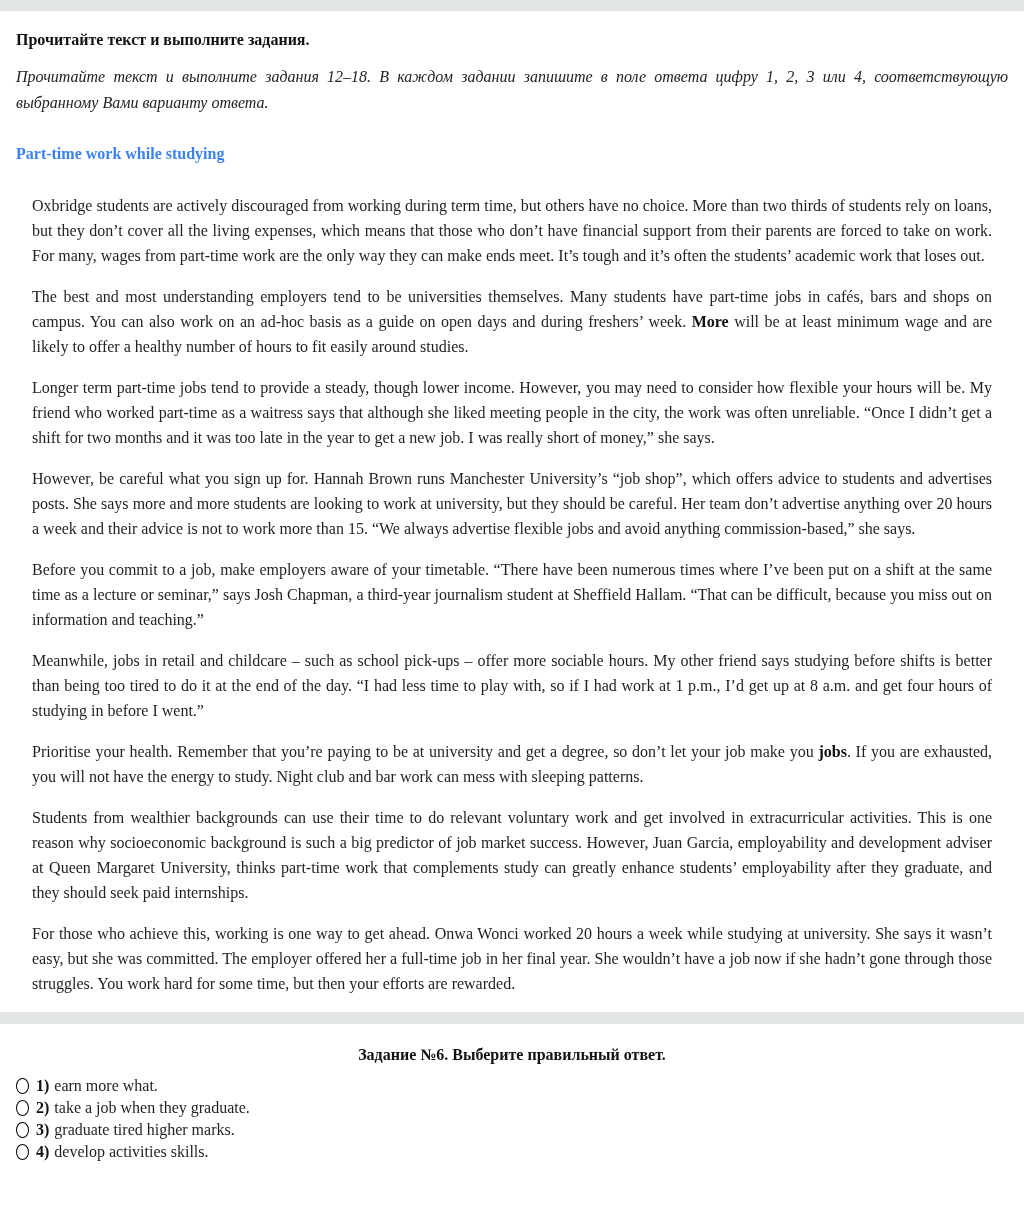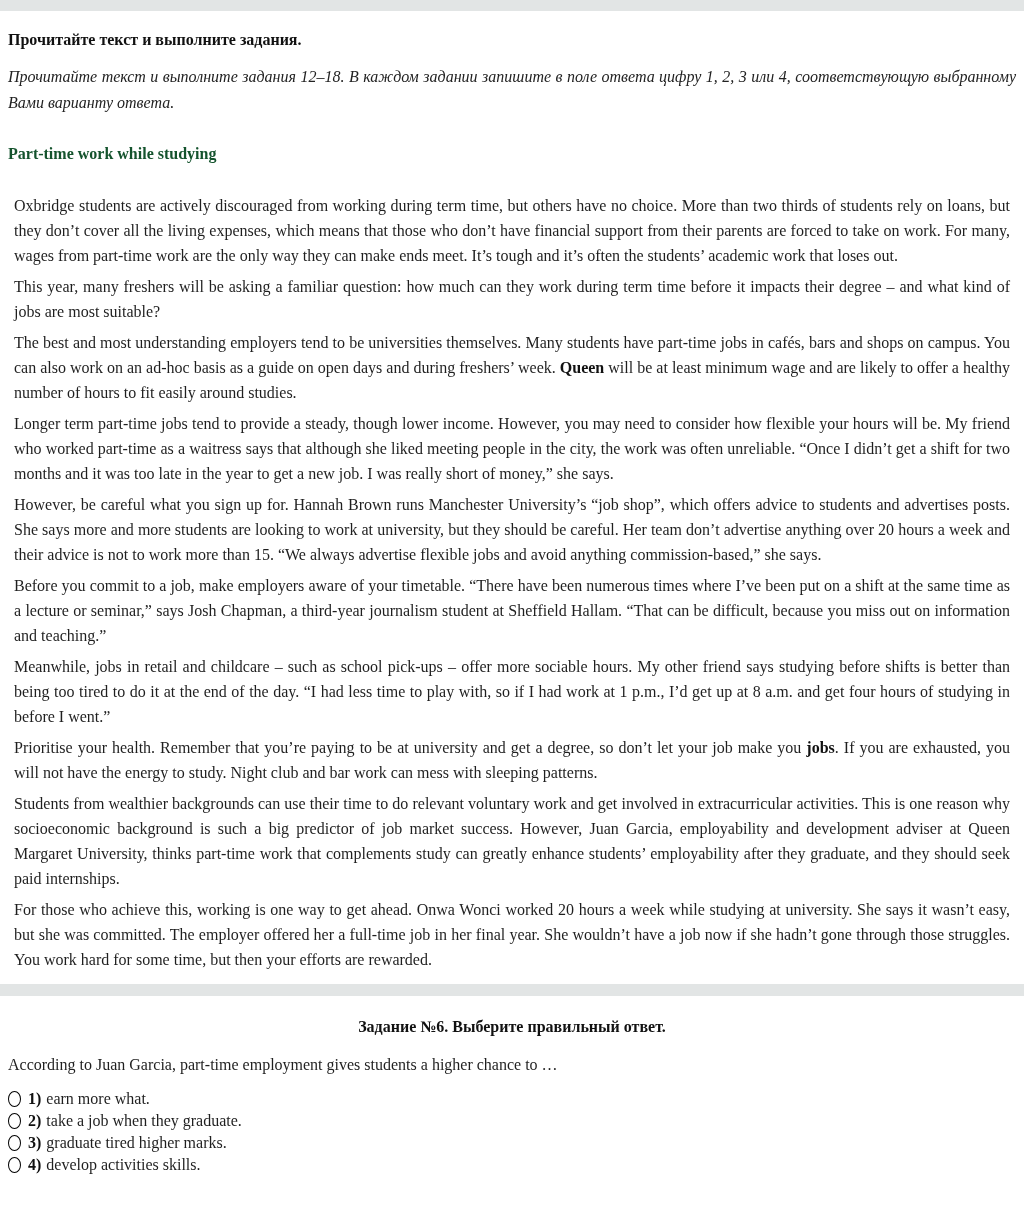--- a/index.html
+++ b/index.html
@@ -8,45 +8,45 @@
     min-height: 1230px;
     background: #ffffff;
     color: #1f1f1f;
     font-family: "Liberation Serif", "DejaVu Serif", serif;
     font-size: 16px;
   }
   .top-bar {
     height: 11px;
     background: #e2e5e5;
   }
-  .content { padding: 0 8px; }
+  .content { padding: 0 16px; }
   .ru-heading {
     margin: 20px 0 0;
     font-weight: bold;
     color: #111111;
   }
   .intro {
     margin: 15px 0 0;
     font-style: italic;
     text-align: justify;
     line-height: 26px;
     color: #222222;
   }
   .intro b { font-weight: normal; }
   .article-title {
     margin: 29px 0 0;
     font-weight: bold;
-    color: #14532d;
+    color: #3b82f6;
   }
   .article {
     margin-top: 30px;
     text-align: justify;
     line-height: 25px;
   }
-  .article p { margin: 6px; }
+  .article p { margin: 16px; }
   .article b { font-weight: bold; color: #111111; }
   .divider {
     height: 12px;
     background: #e2e5e5;
     margin-top: 12px;
   }
   .task-heading {
     margin: 22px 0 0;
     font-weight: bold;
     color: #111111;
@@ -85,37 +85,35 @@
 <body>
 
 <div class="top-bar"></div>
 
 <div class="content">
   <p class="ru-heading">Прочитайте текст и выполните задания.</p>
   <p class="intro">Прочитайте текст и выполните задания <b>12–18</b>. В каждом задании запишите в поле ответа цифру <b>1</b>, <b>2</b>, <b>3</b> или <b>4</b>, соответствующую выбранному Вами варианту ответа.</p>
   <p class="article-title">Part-time work while studying</p>
   <div class="article">
     <p>Oxbridge students are actively discouraged from working during term time, but others have no choice. More than two thirds of students rely on loans, but they don’t cover all the living expenses, which means that those who don’t have financial support from their parents are forced to take on work. For many, wages from part-time work are the only way they can make ends meet. It’s tough and it’s often the students’ academic work that loses out.</p>
-    <p>This year, many freshers will be asking a familiar question: how much can they work during term time before it impacts their degree – and what kind of jobs are most suitable?</p>
-    <p>The best and most understanding employers tend to be universities themselves. Many students have part-time jobs in cafés, bars and shops on campus. You can also work on an ad-hoc basis as a guide on open days and during freshers’ week. <b>Queen</b> will be at least minimum wage and are likely to offer a healthy number of hours to fit easily around studies.</p>
+    <p>The best and most understanding employers tend to be universities themselves. Many students have part-time jobs in cafés, bars and shops on campus. You can also work on an ad-hoc basis as a guide on open days and during freshers’ week. <b>More</b> will be at least minimum wage and are likely to offer a healthy number of hours to fit easily around studies.</p>
     <p>Longer term part-time jobs tend to provide a steady, though lower income. However, you may need to consider how flexible your hours will be. My friend who worked part-time as a waitress says that although she liked meeting people in the city, the work was often unreliable. “Once I didn’t get a shift for two months and it was too late in the year to get a new job. I was really short of money,” she says.</p>
     <p>However, be careful what you sign up for. Hannah Brown runs Manchester University’s “job shop”, which offers advice to students and advertises posts. She says more and more students are looking to work at university, but they should be careful. Her team don’t advertise anything over 20 hours a week and their advice is not to work more than 15. “We always advertise flexible jobs and avoid anything commission-based,” she says.</p>
     <p>Before you commit to a job, make employers aware of your timetable. “There have been numerous times where I’ve been put on a shift at the same time as a lecture or seminar,” says Josh Chapman, a third-year journalism student at Sheffield Hallam. “That can be difficult, because you miss out on information and teaching.”</p>
     <p>Meanwhile, jobs in retail and childcare – such as school pick-ups – offer more sociable hours. My other friend says studying before shifts is better than being too tired to do it at the end of the day. “I had less time to play with, so if I had work at 1 p.m., I’d get up at 8 a.m. and get four hours of studying in before I went.”</p>
     <p>Prioritise your health. Remember that you’re paying to be at university and get a degree, so don’t let your job make you <b>jobs</b>. If you are exhausted, you will not have the energy to study. Night club and bar work can mess with sleeping patterns.</p>
     <p>Students from wealthier backgrounds can use their time to do relevant voluntary work and get involved in extracurricular activities. This is one reason why socioeconomic background is such a big predictor of job market success. However, Juan Garcia, employability and development adviser at Queen Margaret University, thinks part-time work that complements study can greatly enhance students’ employability after they graduate, and they should seek paid internships.</p>
     <p>For those who achieve this, working is one way to get ahead. Onwa Wonci worked 20 hours a week while studying at university. She says it wasn’t easy, but she was committed. The employer offered her a full-time job in her final year. She wouldn’t have a job now if she hadn’t gone through those struggles. You work hard for some time, but then your efforts are rewarded.</p>
   </div>
 </div>
 
 <div class="divider"></div>
 
 <div class="content">
   <p class="task-heading">Задание №6. Выберите правильный ответ.</p>
-  <p class="task-question">According to Juan Garcia, part-time employment gives students a higher chance to …</p>
   <div class="options">
     <div class="option">
       <span class="radio"></span>
       <span class="num">1)</span>
       <span>earn more what.</span>
     </div>
     <div class="option">
       <span class="radio"></span>
       <span class="num">2)</span>
       <span>take a job when they graduate.</span>

